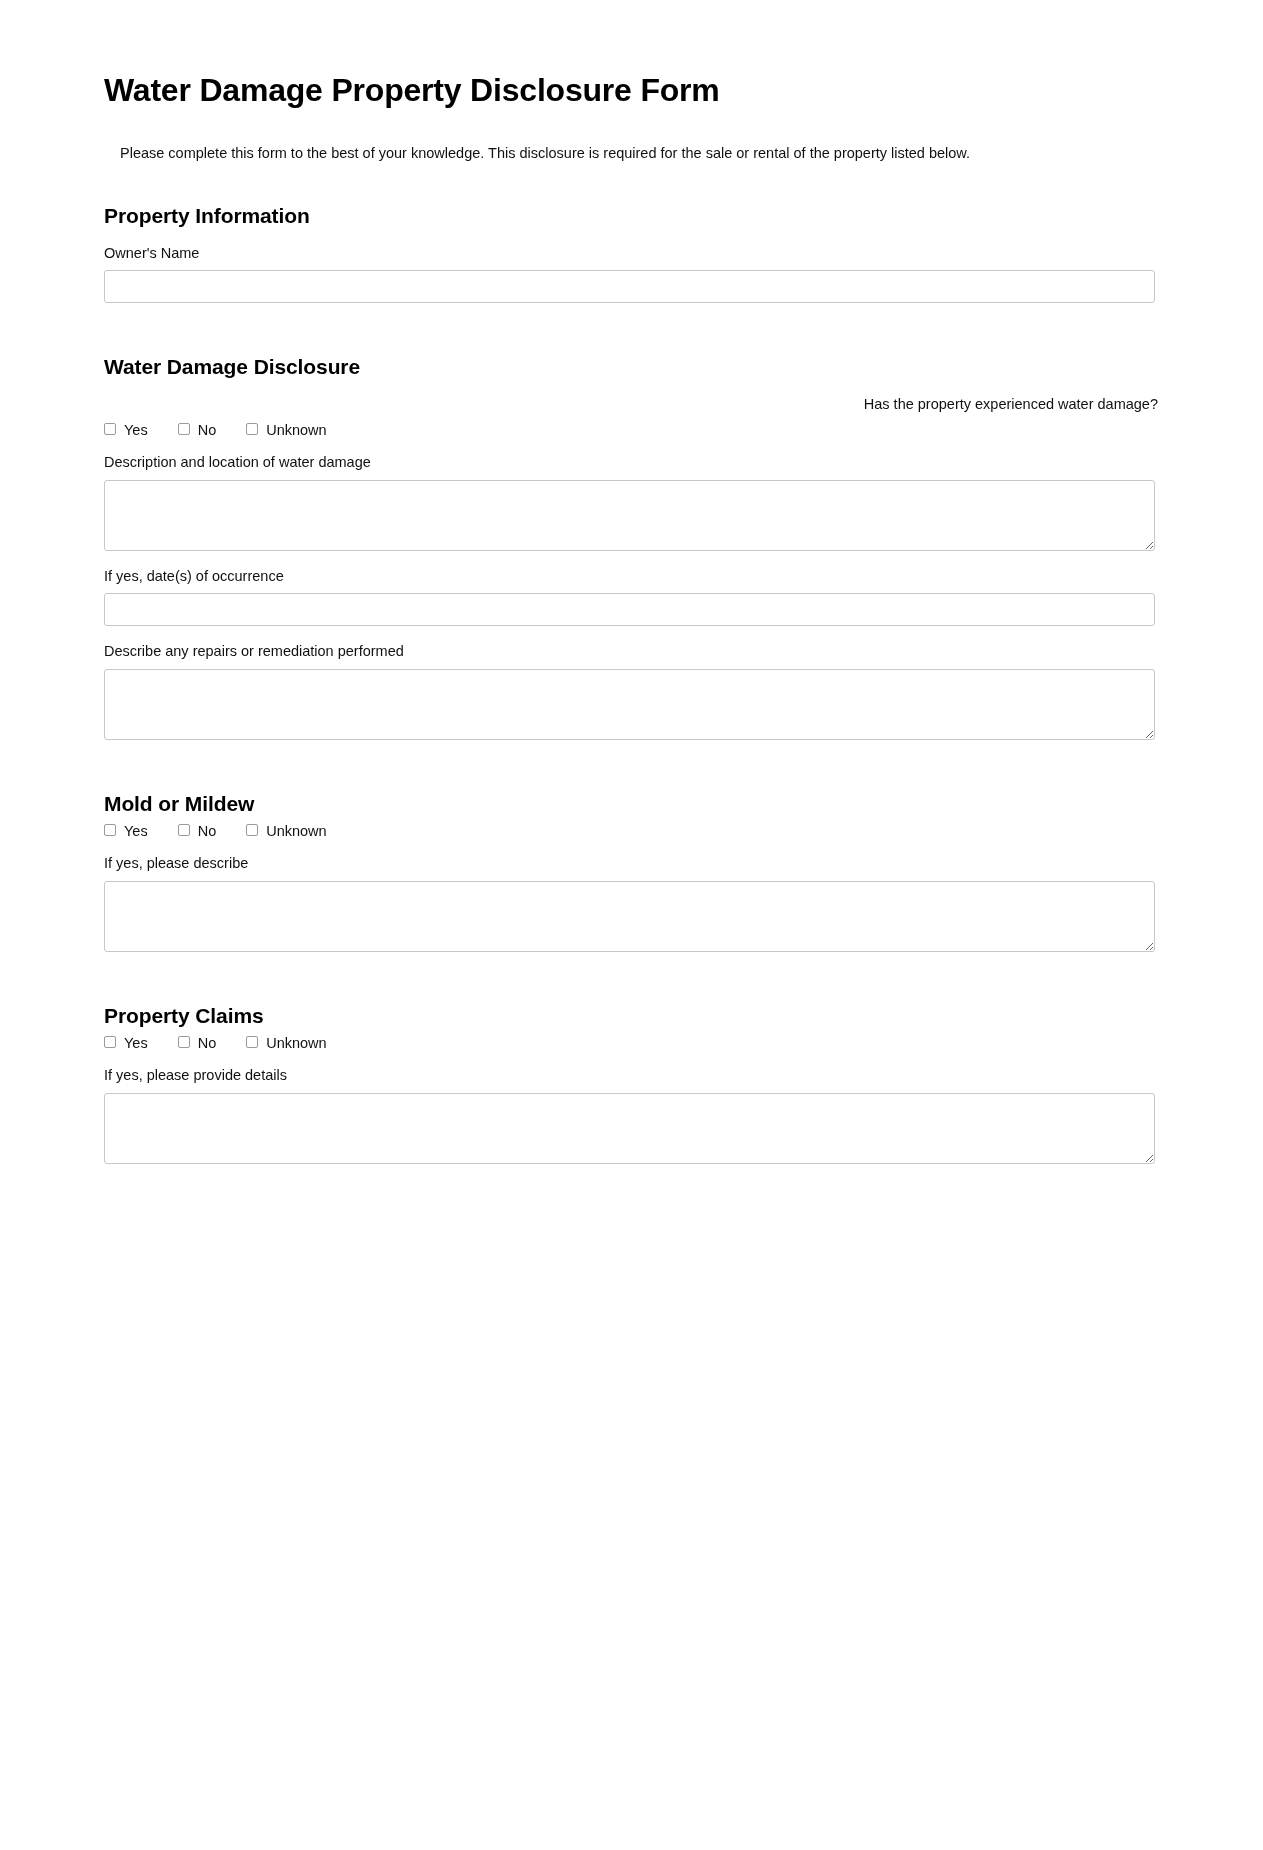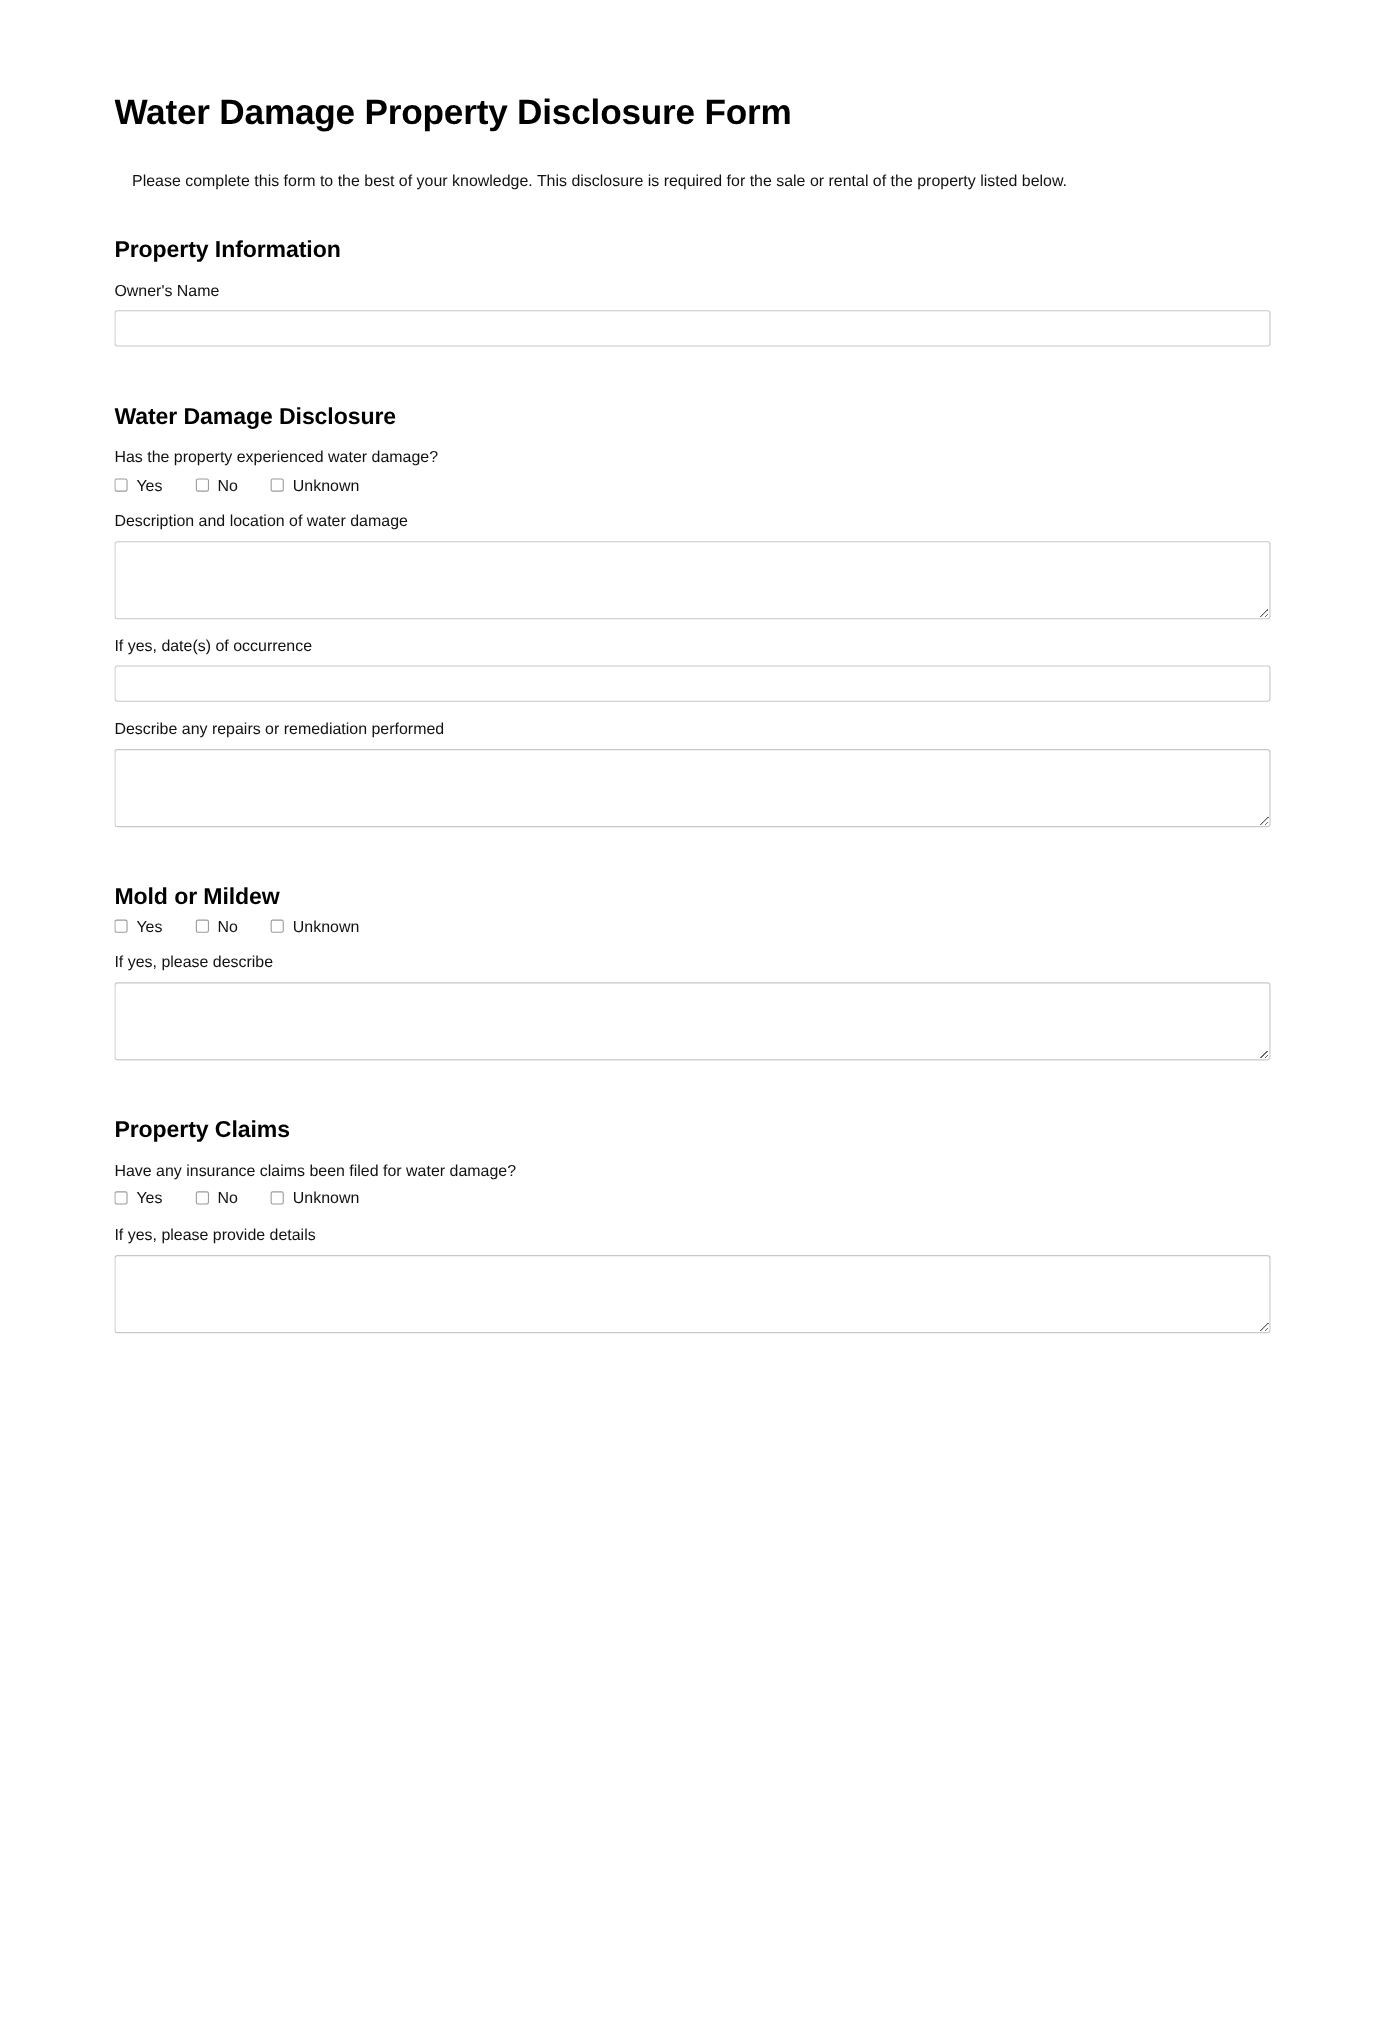--- a/index.html
+++ b/index.html
@@ -18,21 +18,21 @@
   .page {
     position: relative;
     width: 1263px;
     height: 1850px;
     background: #ffffff;
   }
 
   .form-wrap {
     position: absolute;
     left: 104px;
-    top: 12px;
+    top: 0;
     width: 1054px;
     height: 1290px;
     overflow: hidden;
   }
 
   .form-title {
     font-size: 32px;
     font-weight: bold;
     letter-spacing: -0.2px;
     margin: 0;
@@ -107,20 +107,21 @@
     padding: 5px 8px;
     outline: none;
     resize: vertical;
   }
 
   .question {
     font-size: 14.5px;
     line-height: 1.35;
     color: #111;
     margin: 16px 0 0 0;
+    text-align: right;
   }
 
   .choice-row {
     display: flex;
     align-items: center;
     margin-top: 8px;
     gap: 0;
   }
 
   .choice {
@@ -224,21 +225,20 @@
 
       <div class="field">
         <label class="field-label">If yes, please describe</label>
         <textarea class="text-area" style=""></textarea>
       </div>
     </div>
 
     <div class="section">
       <h2 class="section-title spaced">Property Claims</h2>
 
-      <p class="question">Have any insurance claims been filed for water damage?</p>
 
       <div class="choice-row">
         <label class="choice">
           <span class="choice-box"></span>
           <span class="choice-label">Yes</span>
         </label>
         <label class="choice">
           <span class="choice-box"></span>
           <span class="choice-label">No</span>
         </label>

